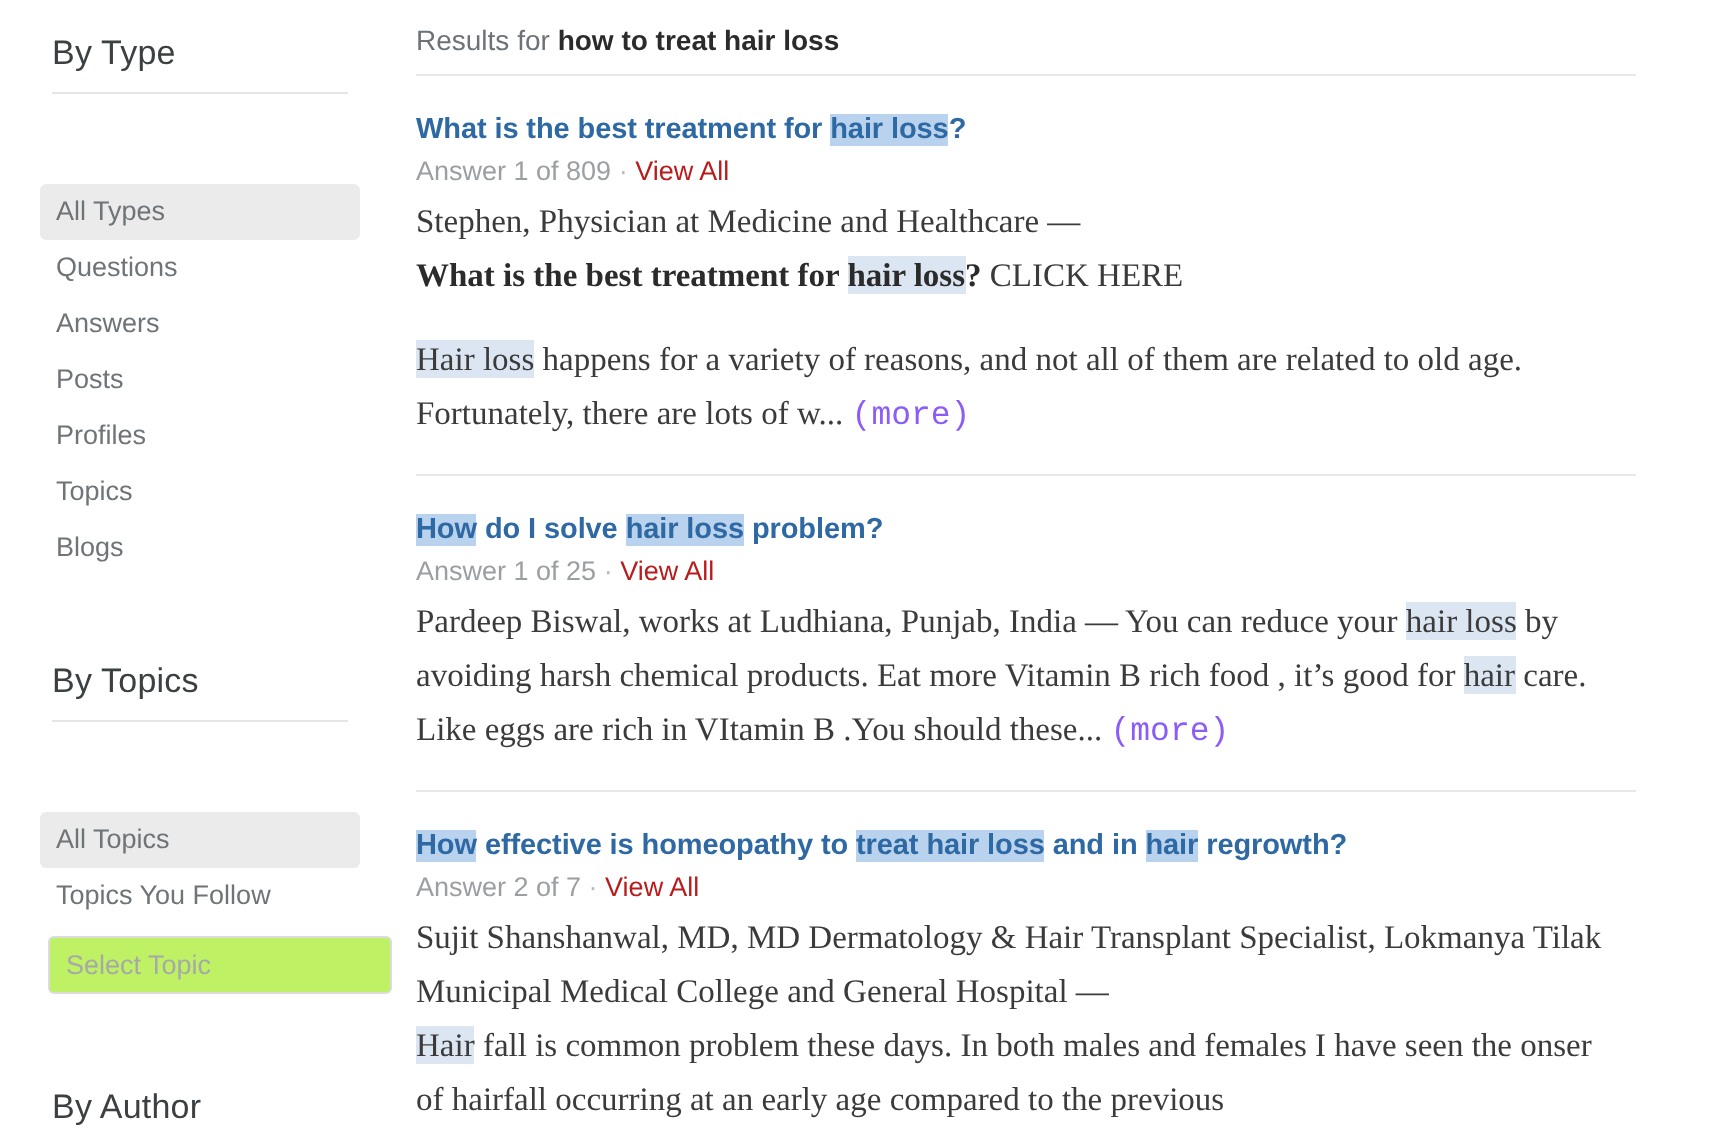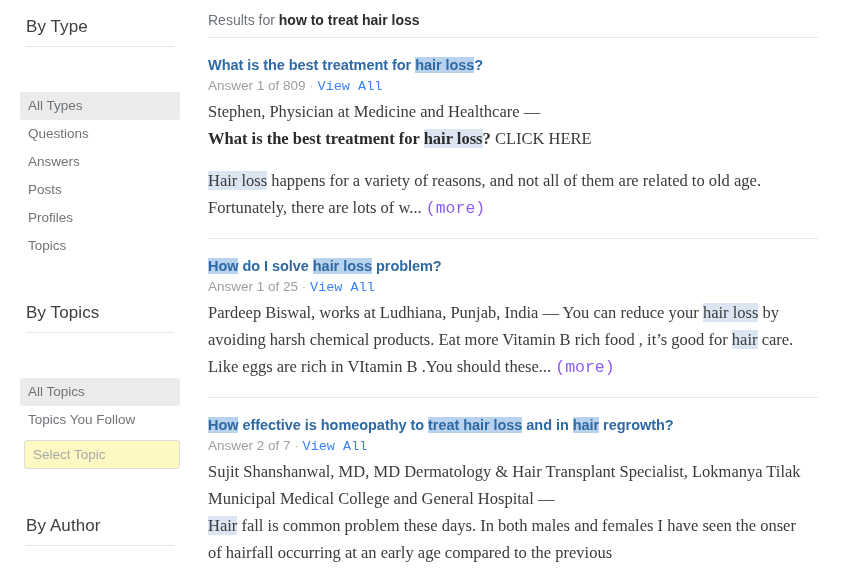--- a/index.html
+++ b/index.html
@@ -59,29 +59,29 @@
     white-space: nowrap;
   }
   .facet-item.selected {
     background: #ebebeb;
     color: #6f7478;
     margin-top: 45px;
   }
 
   .facet-input {
     display: block;
-    width: 156px;
+    width: 172px;
     margin: 6px 0 0 -2px;
     padding: 6px 8px;
     font-family: "Liberation Sans", sans-serif;
     font-size: 13.5px;
     color: #555;
     border: 1px solid #dcdcdc;
     border-radius: 3px;
-    background: #fef9c3;
+    background: #bef264;
     outline: none;
   }
   .facet-input::placeholder { color: #a8a8a8; }
 
   .facet-gap-topics { margin-top: 26px; }
   .facet-gap-author { margin-top: 30px; }
 
   
   #main {
     flex: 1 1 auto;
@@ -123,23 +123,22 @@
     background: #b9d2ed;
   }
 
   .result-meta {
     font-size: 13.5px;
     color: #9b9fa3;
     line-height: 20px;
     padding-bottom: 1px;
   }
   .result-meta .viewall {
-    color: #3b82f6;
+    color: #b91c1c;
     cursor: pointer;
-    font-family: Liberation Mono, monospace;
   }
   .result-meta .dot { color: #b5b9bd; }
 
   .result-body {
     font-family: "Liberation Serif", serif;
     font-size: 16.5px;
     color: #3b3b3b;
     line-height: 27px;
     width: 600px;
   }
@@ -162,20 +161,21 @@
   <div id="sidebar">
       <div class="facet">
         <div class="facet-title">By Type</div>
         <div class="facet-rule"></div>
         <div class="facet-item selected">All Types</div>
         <div class="facet-item">Questions</div>
         <div class="facet-item">Answers</div>
         <div class="facet-item">Posts</div>
         <div class="facet-item">Profiles</div>
         <div class="facet-item">Topics</div>
+        <div class="facet-item">Blogs</div>
       </div>
       <div class="facet facet-gap-topics">
         <div class="facet-title">By Topics</div>
         <div class="facet-rule"></div>
         <div class="facet-item selected">All Topics</div>
         <div class="facet-item">Topics You Follow</div>
         <input type="text" class="facet-input" placeholder="Select Topic" style="">
       </div>
       <div class="facet facet-gap-author">
         <div class="facet-title">By Author</div>

